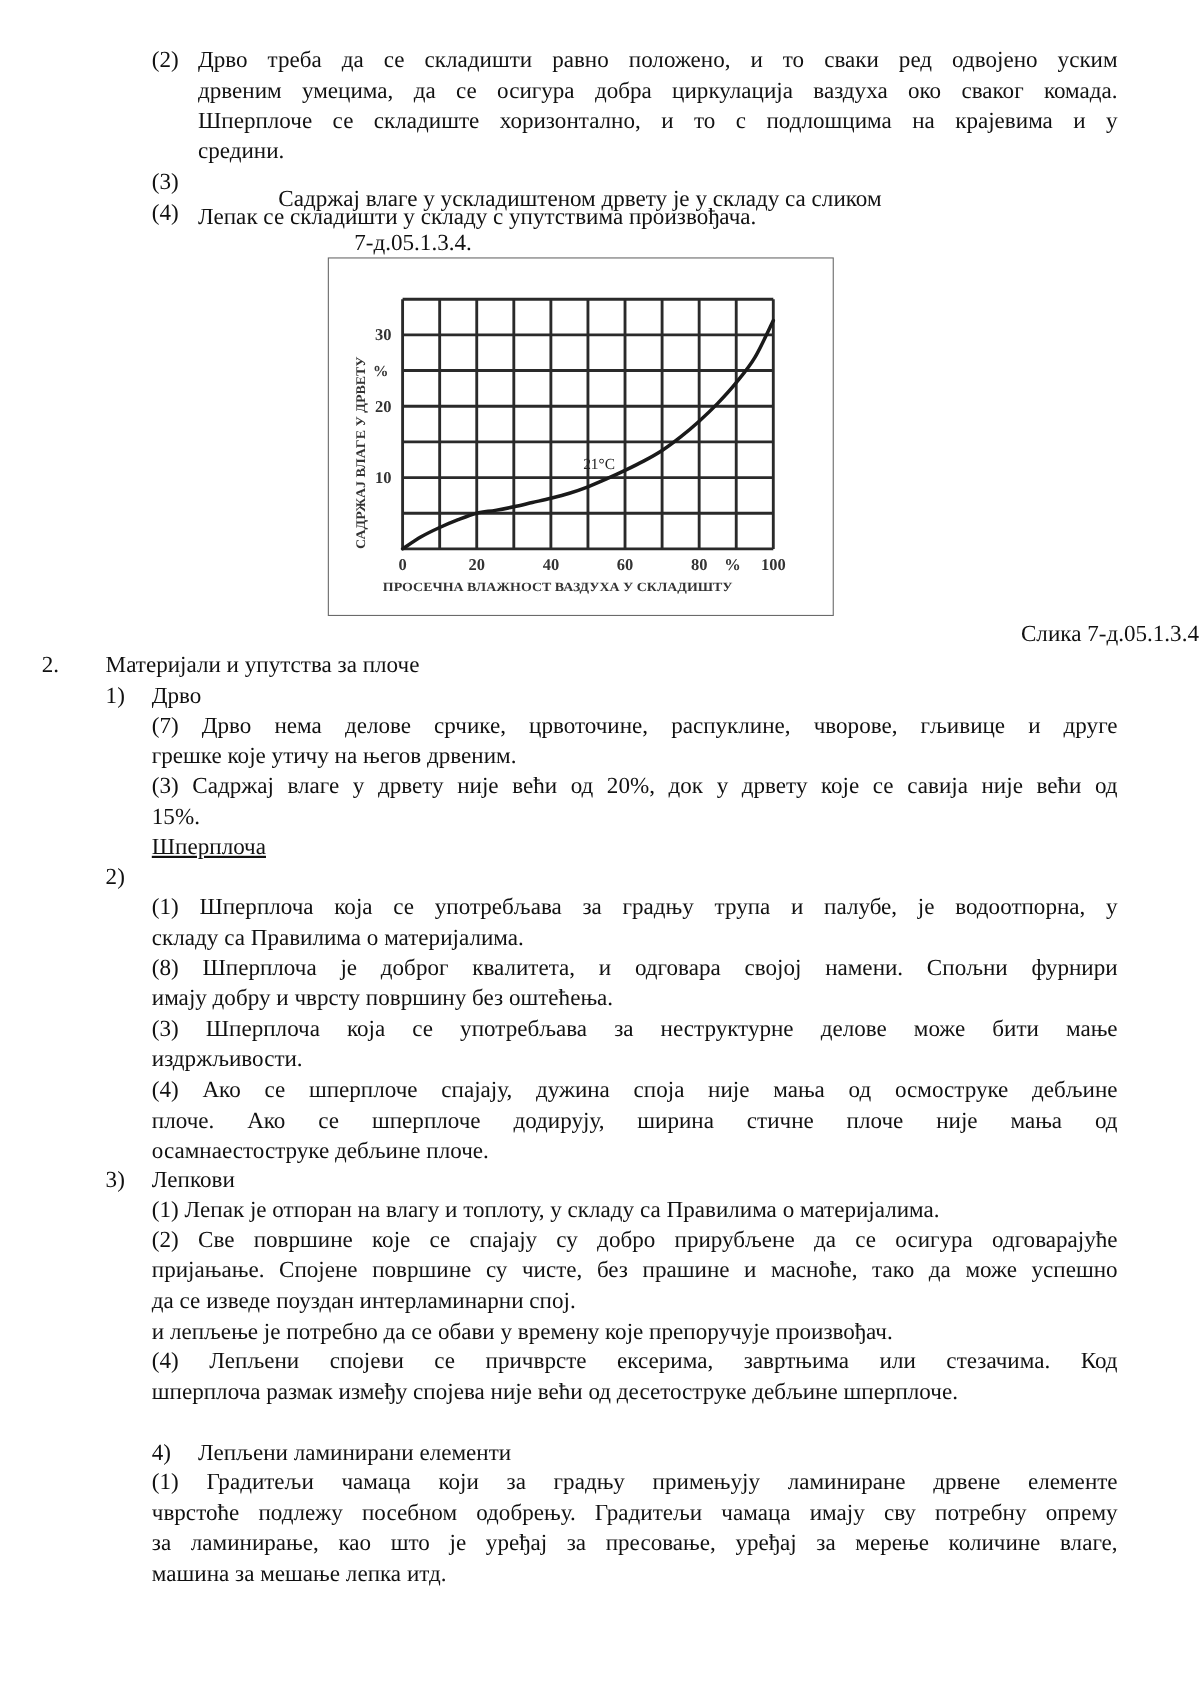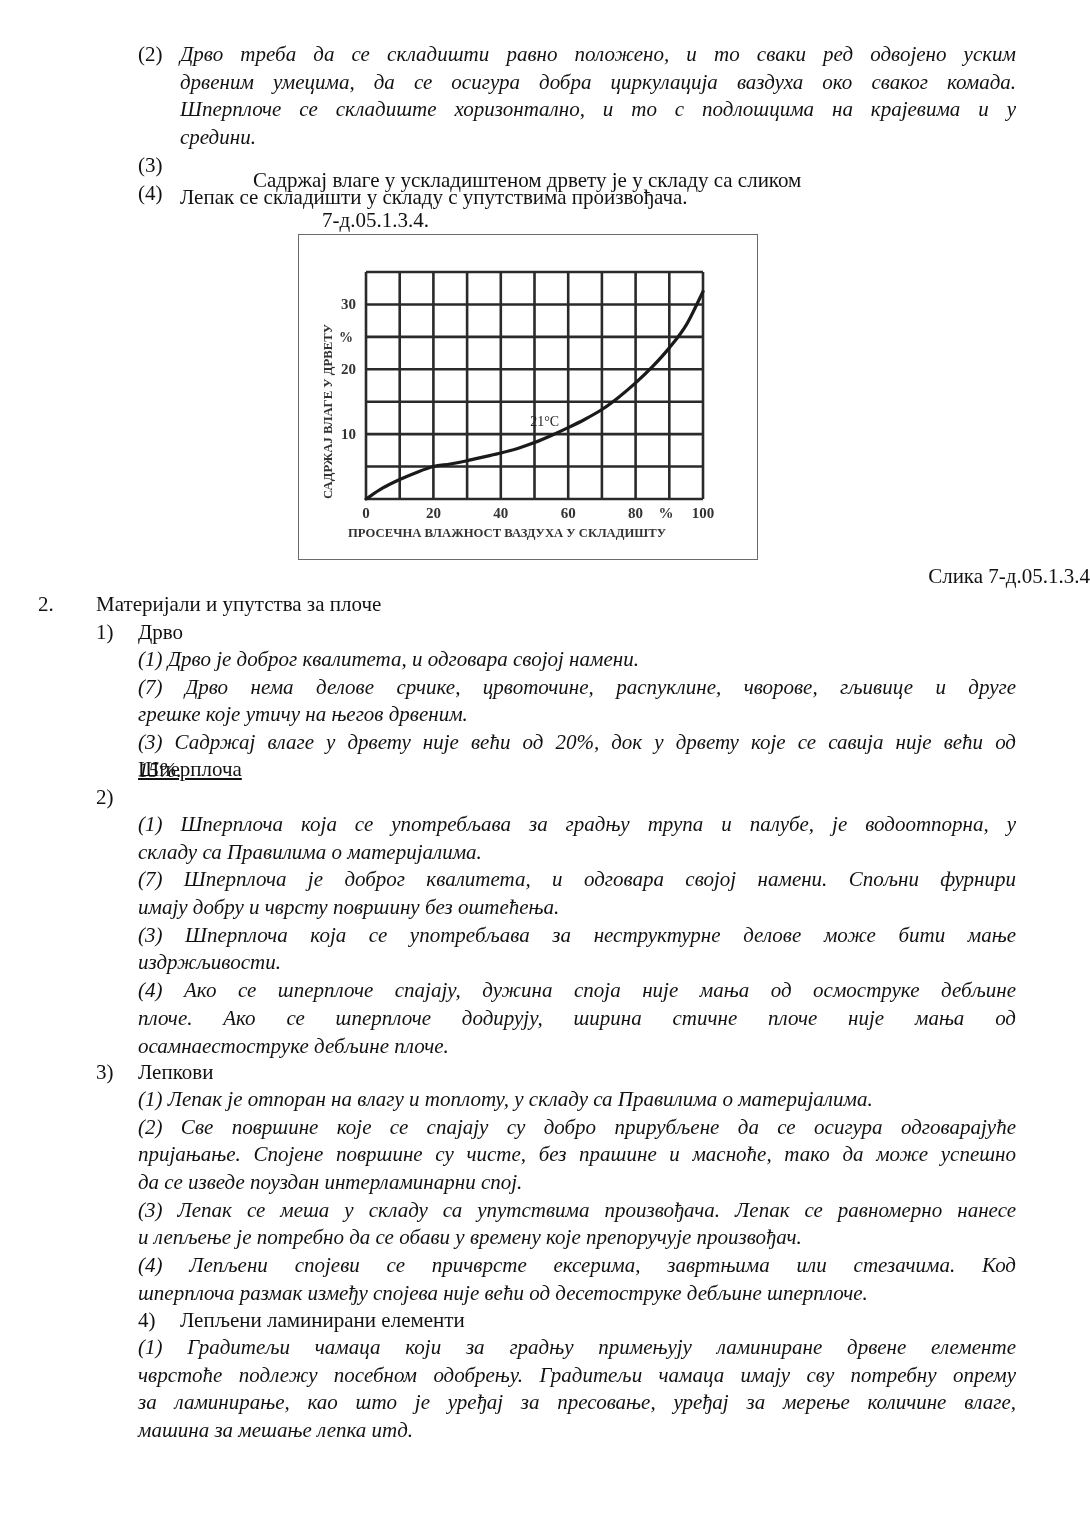--- a/index.html
+++ b/index.html
@@ -1,20 +1,20 @@
 <!DOCTYPE html>
 <html><head>
 <meta charset="utf-8">
 <style>
   html, body { margin: 0; padding: 0; background: #ffffff; }
   body { width: 1090px; height: 1530px; position: relative; overflow: hidden;
          font-family: "Liberation Serif", "DejaVu Serif", serif; color: #111; font-size: 21px; }
   .line { position: absolute; white-space: nowrap; line-height: 27px; }
   .para { position: absolute; line-height: 27.7px; text-align: justify; }
-  .para .l { display: block; text-align: justify; text-align-last: justify; height: 27.7px; overflow: visible; white-space: nowrap; font-style: italic; }
+  .para .l { display: block; text-align: justify; text-align-last: justify; height: 27.7px; overflow: visible; white-space: nowrap; }
   .para .l.last { text-align-last: left; }
   .num { position: absolute; white-space: nowrap; line-height: 27px; }
   #figure-box { position: absolute; left: 298px; top: 234px; width: 460px; height: 326px;
                 border: 1.5px solid #6a6a6a; box-sizing: border-box; background: #fff; }
   #chart { position: absolute; left: 0; top: 0; }
   .caption { position: absolute; left: 0; width: 1090px; text-align: right; line-height: 27px; }
 </style>
 </head>
 <body>
 
@@ -103,49 +103,47 @@
   </svg>
 </div>
 <div class="caption" style="top:563px;">Слика 7-д.05.1.3.4</div>
 
 <span class="num" style="left:38px; top:591px;">2.</span>
 <span class="line" style="left:96px; top:591px;">Материјали и упутства за плоче</span>
 
 <span class="num" style="left:96px; top:619px;">1)</span>
 <span class="line" style="left:138px; top:619px;">Дрво</span>
 <div class="para" style="left:138px; top:646px; width:878px;">
-  <span class="l last">(1)  Дрво је доброг квалитета, и одговара својој намени.</span>
   <span class="l">(7)  Дрво нема делове срчике, црвоточине, распуклине, чворове, гљивице и друге</span>
   <span class="l last">грешке које утичу на његов дрвеним.</span>
   <span class="l">(3)  Садржај влаге у дрвету није већи од 20%, док у дрвету које се савија није већи од</span>
   <span class="l last">15%.</span>
 </div>
 
 <span class="num" style="left:96px; top:784px;">2)</span>
 <span class="line" style="left:138px; top:756px;text-decoration:underline;">Шперплоча</span>
 <div class="para" style="left:138px; top:811px; width:878px;">
   <span class="l">(1)  Шперплоча која се употребљава за градњу трупа и палубе, је водоотпорна, у</span>
   <span class="l last">складу са Правилима о материјалима.</span>
-  <span class="l">(7)  Шперплоча је доброг квалитета, и  одговара својој намени. Спољни фурнири</span>
+  <span class="l">(8)  Шперплоча је доброг квалитета, и  одговара својој намени. Спољни фурнири</span>
   <span class="l last">имају добру и чврсту површину без оштећења.</span>
   <span class="l">(3)  Шперплоча која се употребљава за неструктурне делове може бити мање</span>
   <span class="l last">издржљивости.</span>
   <span class="l">(4)  Ако се шперплоче спајају, дужина споја  није мања од осмоструке дебљине</span>
   <span class="l">плоче.  Ако  се  шперплоче  додирују,  ширина  стичне  плоче  није  мања  од</span>
   <span class="l last">осамнаестоструке дебљине плоче.</span>
 </div>
 
 <span class="num" style="left:96px; top:1059px;">3)</span>
 <span class="line" style="left:138px; top:1059px;">Лепкови</span>
 <div class="para" style="left:138px; top:1086px; width:878px;">
   <span class="l last">(1)  Лепак је отпоран на влагу и топлоту, у складу са Правилима о материјалима.</span>
   <span class="l">(2)  Све површине које се спајају су добро прирубљене да се осигура одговарајуће</span>
   <span class="l">пријањање. Спојене површине су чисте, без прашине и масноће, тако да може успешно</span>
   <span class="l last">да се изведе поуздан интерламинарни спој.</span>
-  <span class="l">(3)  Лепак се меша у складу са упутствима произвођача. Лепак се равномерно нанесе</span>
   <span class="l last">и лепљење је потребно да се обави у времену које препоручује произвођач.</span>
   <span class="l">(4) Лепљени спојеви се причврсте ексерима, завртњима или стезачима. Код</span>
   <span class="l last">шперплоча размак између спојева није већи од десетоструке дебљине шперплоче.</span>
 </div>
 
 <span class="num" style="left:138px; top:1307px;">4)</span>
 <span class="line" style="left:180px; top:1307px;">Лепљени ламинирани елементи</span>
 <div class="para" style="left:138px; top:1334px; width:878px;">
   <span class="l">(1) Градитељи чамаца који за градњу примењују ламиниране дрвене елементе</span>
   <span class="l">чврстоће подлежу посебном одобрењу. Градитељи чамаца имају сву потребну опрему</span>

